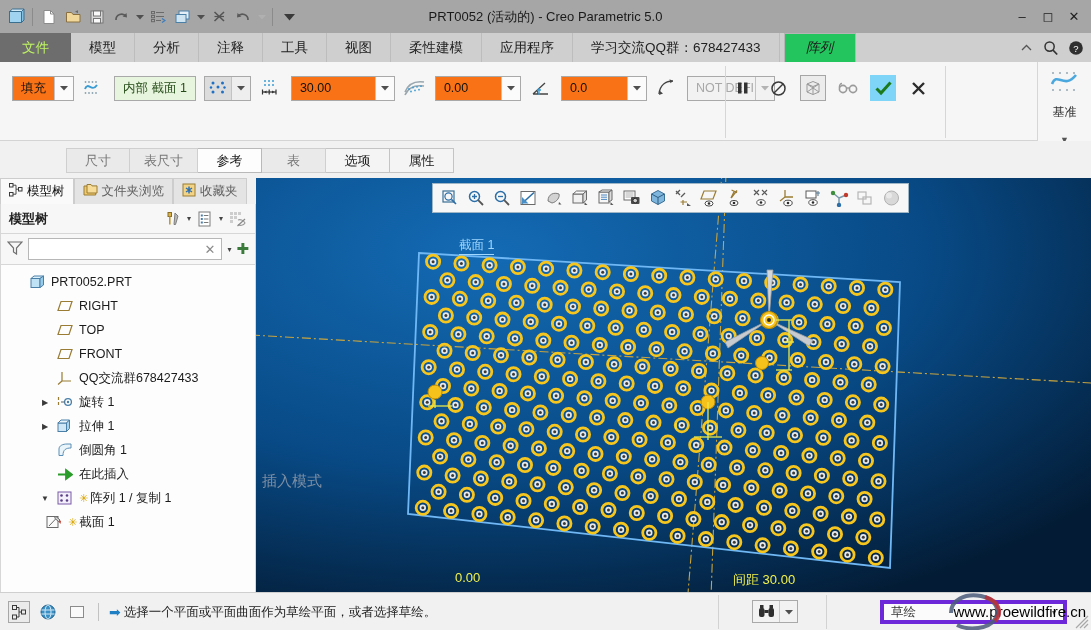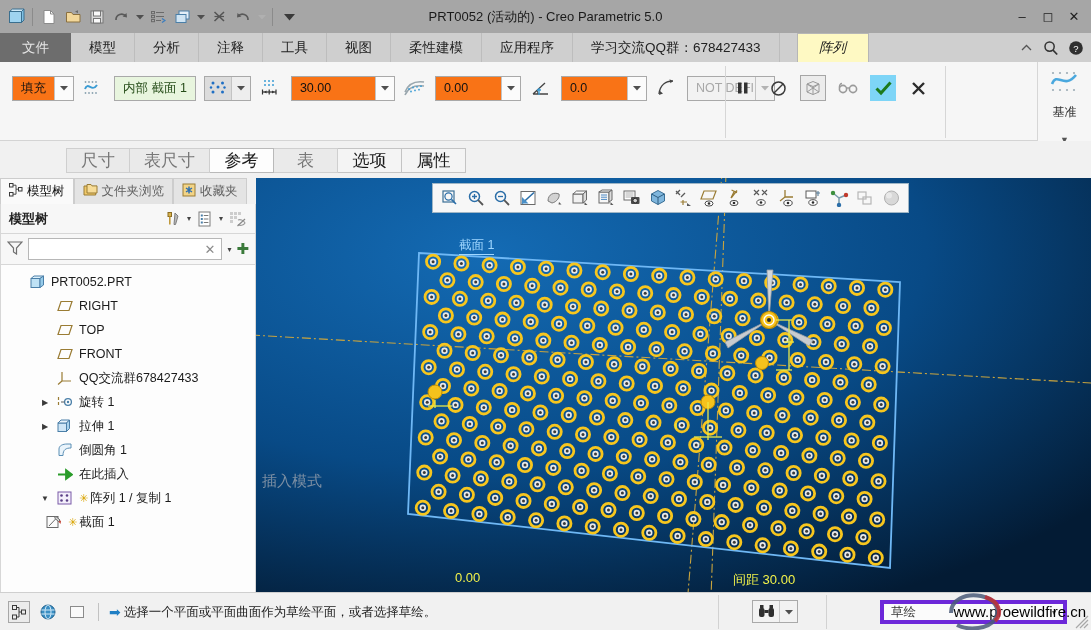--- a/index.html
+++ b/index.html
@@ -54,27 +54,27 @@
     background: #cfcfcf;
     display: flex; align-items: stretch;
   }
   .tab {
     display: flex; align-items: center; justify-content: center;
     padding: 0 18px; font-size: 13.5px; color: #222;
     border-right: 1px solid #bdbdbd;
     position: relative;
   }
   .tab.file {
-    background: #6d6d6d; color: #e5e5e5; padding: 0 22px;
+    background: #6d6d6d; color: #bef264; padding: 0 22px;
     border-right: none;
   }
   .tab.active-ctx {
-    background: #fef9c3; color: #1a1a1a; font-style: italic;
+    background: #22c55e; color: #1a1a1a; font-style: italic;
     border: 1px solid #b6b6b6; border-bottom: none;
-    margin-left: 17px;
+    margin-left: 4px;
     min-width: 72px;
   }
   .ribbon-right {
     margin-left: auto; display: flex; align-items: center;
     padding-right: 6px; gap: 7px;
   }
   .ribbon-right .ic { width: 18px; height: 18px;
     display: flex; align-items: center; justify-content: center; }
 
   
@@ -149,21 +149,21 @@
 
   
   .subtabs {
     position: absolute; left: 0; top: 141px; width: 1091px; height: 39px;
     background: #f1f1f1;
   }
   .subtab-row { position: absolute; left: 66px; top: 7px; display: flex; }
   .subtab {
     min-width: 64px; height: 25px; padding: 0 14px;
     display: flex; align-items: center; justify-content: center;
-    font-size: 17px; color: #777;
+    font-size: 13px; color: #777;
     background: #eaeaea; border: 1px solid #cfcfcf; border-left: none;
   }
   .subtab:first-child { border-left: 1px solid #cfcfcf; }
   .subtab.on { background: #fdfdfd; color: #1a1a1a; border-color: #b9b9b9; }
   .subtab.lit { background: #f4f4f4; color: #1a1a1a; border-color: #c4c4c4; }
 
   
   .leftpanel {
     position: absolute; left: 0; top: 178px; width: 256px; height: 414px;
     background: #f1f1f1;

